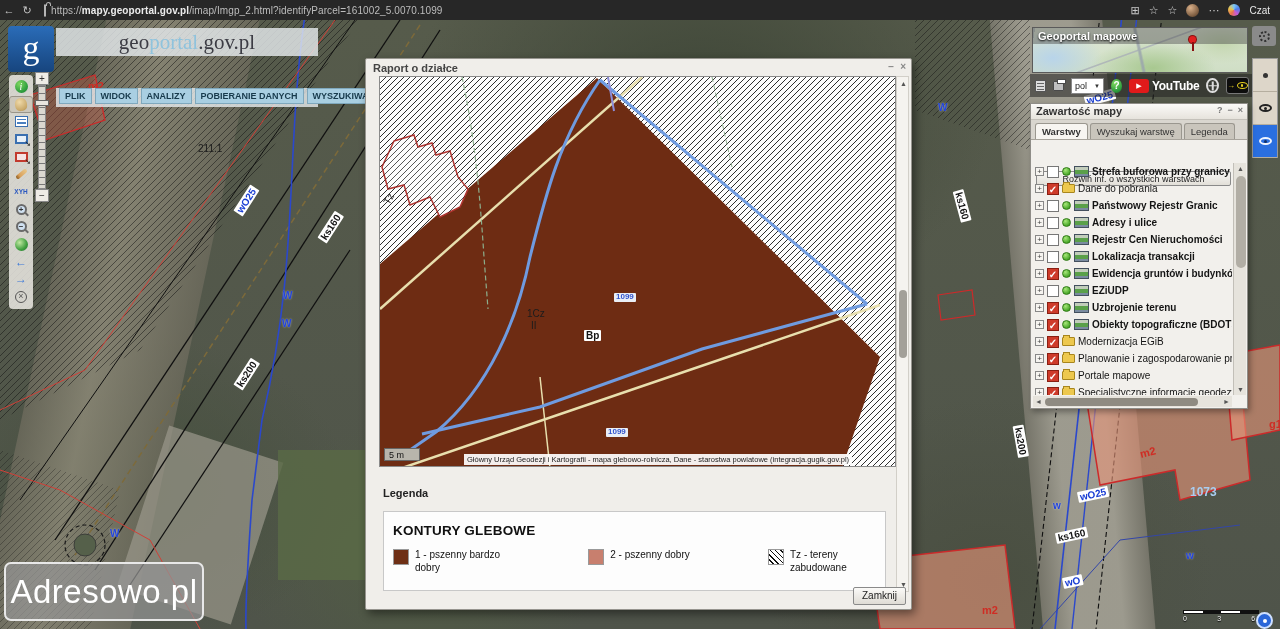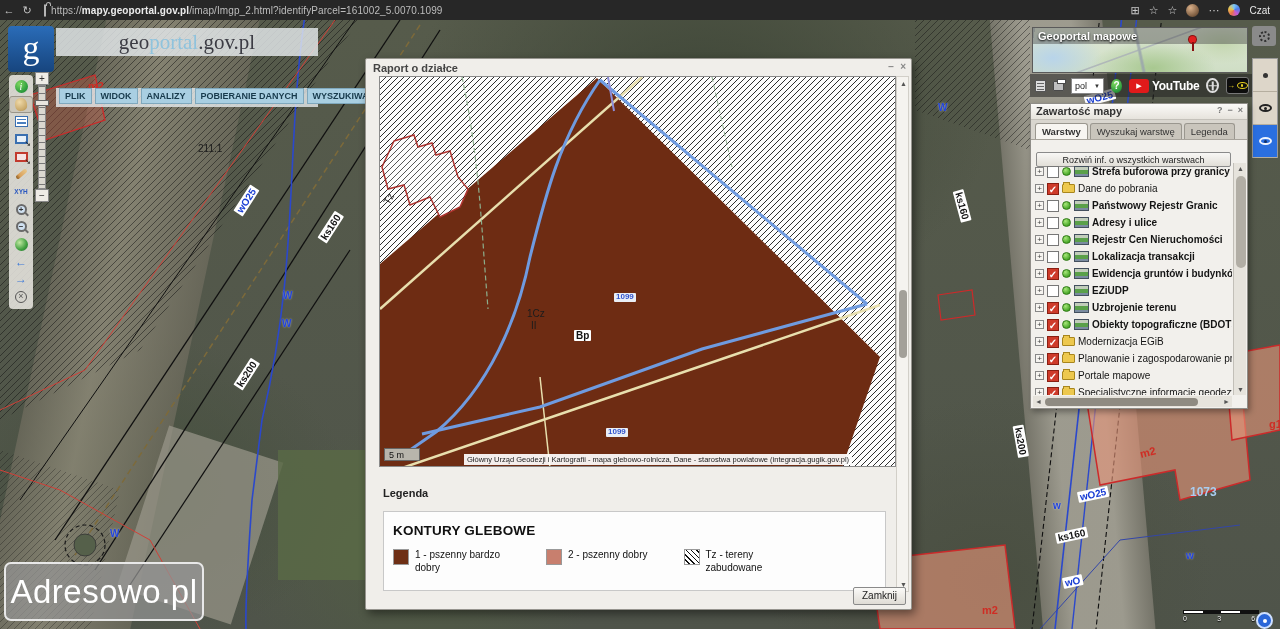--- a/index.html
+++ b/index.html
@@ -146,21 +146,21 @@
   .lpanel { position:absolute; left:1030px; top:83px; width:218px; height:306px; background:#f2f0ec; border:1px solid #8f8d88;
             box-shadow:2px 3px 6px rgba(0,0,0,.35); z-index:20; font-size:10px; }
   .lp-title { height:16px; background:linear-gradient(#fbfaf8,#e6e3dc); border-bottom:1px solid #c4c1ba;
               font-size:11px; font-weight:bold; color:#333; padding:1px 4px 0 5px; display:flex; }
   .lp-ctl { margin-left:auto; display:flex; gap:5px; color:#777; font-size:9px; }
   .lp-ctl span { cursor:pointer; }
   .lp-tabs { height:20px; background:#d9d6cf; border-bottom:1px solid #a8a49c; display:flex; align-items:flex-end; gap:2px; padding:0 0 0 4px; }
   .tab { font-size:9.5px; color:#333; background:#c9c5bc; border:1px solid #9a978f; border-bottom:none;
          border-radius:3px 3px 0 0; padding:2px 6px 2px; cursor:pointer; white-space:nowrap; }
   .tab.active { background:#f7f5f1; font-weight:bold; }
-  .lp-btnrow { padding:12px 16px 2px 5px; }
+  .lp-btnrow { padding:3px 16px 2px 5px;margin-top:28px; }
   .lp-btn { display:block; width:100%; height:15px; font-size:9px; color:#222; text-align:center;
             background:linear-gradient(#f8f7f5,#e2dfd8); border:1px solid #8a8a8a; border-radius:2px; cursor:pointer; }
   .lp-list { position:absolute; left:2px; right:15px; top:59px; bottom:13px; overflow:hidden; }
   .lrow { height:17px; display:flex; align-items:center; gap:3px; padding-left:2px; white-space:nowrap; }
   .lx { width:9px; height:9px; border:1px solid #888; background:#f6f4f0; font-size:8px; line-height:7px; text-align:center; color:#444; flex:0 0 auto; cursor:pointer; }
   .lcb { width:12px; height:12px; background:#fff; border:1px solid #777; flex:0 0 auto; text-align:center; cursor:pointer; }
   .lcb .tick { color:#fff; font-size:10px; font-weight:bold; line-height:11px; }
   .lcb.checked { background:#ce3b2a; border-color:#8a1f12; }
   .ldot { width:9px; height:9px; border-radius:50%; background:radial-gradient(circle at 35% 30%,#a8e87a,#4aa82a 70%); border:1px solid #2e7a14; flex:0 0 auto; }
   .limap { width:15px; height:11px; border:1px solid #44505e; flex:0 0 auto;
@@ -187,21 +187,21 @@
   .m-lblhost { position:absolute; inset:0; pointer-events:none; }
   .m-scale { position:absolute; left:4px; top:371px; width:36px; height:13px; background:#b8b5ac; border:1px solid #666;
              font-size:9px; color:#111; padding:0 0 0 4px; line-height:12px; }
   .m-attrib { position:absolute; left:84px; bottom:1px; background:rgba(255,255,255,.92); font-size:7.5px; color:#222;
               padding:1px 3px; white-space:nowrap; }
   .m-vscroll { position:absolute; right:2px; top:17px; height:516px; width:13px; background:#f5f3ef; border:1px solid #d2cfc8; }
   .m-vthumb { position:absolute; left:2px; top:213px; width:8px; height:68px; background:#a3a099; border-radius:4px; cursor:grab; }
   .m-legend-h { position:absolute; left:17px; top:428px; font-size:11px; font-weight:bold; color:#222; }
   .m-legend-box { position:absolute; left:17px; top:452px; width:503px; height:80px; background:#fdfdfd; border:1px solid #c8c8c8; overflow:hidden; }
   .klg-h { margin:11px 0 0 9px; font-size:13.5px; font-weight:bold; color:#111; letter-spacing:.2px; }
-  .klg-items { display:flex; gap:36px; margin:11px 0 0 9px; }
+  .klg-items { display:flex; gap:36px; margin:11px 0 0 9px;justify-content:space-between; }
   .klg-item { display:flex; gap:6px; align-items:flex-start; }
   .klg-sw { width:16px; height:16px; flex:0 0 auto; border:1px solid #999; }
   .klg-sw.hatch { background:repeating-linear-gradient(45deg,#fff 0 2.5px,#111 2.5px 3.7px); }
   .klg-lab { font-size:10px; color:#111; max-width:95px; line-height:1.25; }
   .m-close { position:absolute; right:5px; bottom:4px; font-size:10px; color:#222; padding:2px 8px 3px;
              background:linear-gradient(#fbfaf8,#dfdcd5); border:1px solid #8a8a8a; border-radius:2px; cursor:pointer; }
 
   
   .wmark { position:absolute; left:4px; top:542px; width:200px; height:59px; background:rgba(148,148,148,.72);
            border:2px solid #e8e8e8; border-radius:7px; z-index:15; display:flex; align-items:center; justify-content:center; }
@@ -598,21 +598,21 @@
         <path d="M487,227 L322,272 L160,330 L42,357" stroke="#6f9be0" stroke-width="3" fill="none"></path>
         <path d="M220,3 C180,60 165,120 150,180 C138,240 110,310 56,355 L20,380" stroke="#6f9be0" stroke-width="3" fill="none"></path>
         <path d="M228,0 L234,34" stroke="#8c8cd8" stroke-width="2" fill="none"></path>
       </svg>
       <div class="m-lblhost">
 
       <span class="mlbl k-chip-parcel" style="left: 234px; top: 216px;">1099</span>
           <span class="mlbl k-chip-parcel" style="left: 226px; top: 351px;">1099</span>
           <span class="mlbl k-dark" style="left: 147px; top: 231px;">1Cz</span>
           <span class="mlbl k-dark" style="left: 151px; top: 243px;">II</span>
-          <span class="mlbl k-chip" style="left: 194px; top: 253px;">Bp</span>
+          <span class="mlbl k-chip" style="left: 204px; top: 253px;">Bp</span>
           <span class="mlbl k-dark" style="left: 6px; top: 121px; transform: rotate(-60deg);">Tz</span>
         </div>
       <div class="m-scale">5 m</div>
       <div class="m-attrib">Główny Urząd Geodezji i Kartografii - mapa glebowo-rolnicza, Dane - starostwa powiatowe (integracja.gugik.gov.pl)</div>
     </div>
 
     <div class="m-vscroll">
       <span class="sarrow" style="top:1px;">▲</span>
       <div class="m-vthumb"></div>
       <span class="sarrow" style="bottom:1px;">▼</span>

